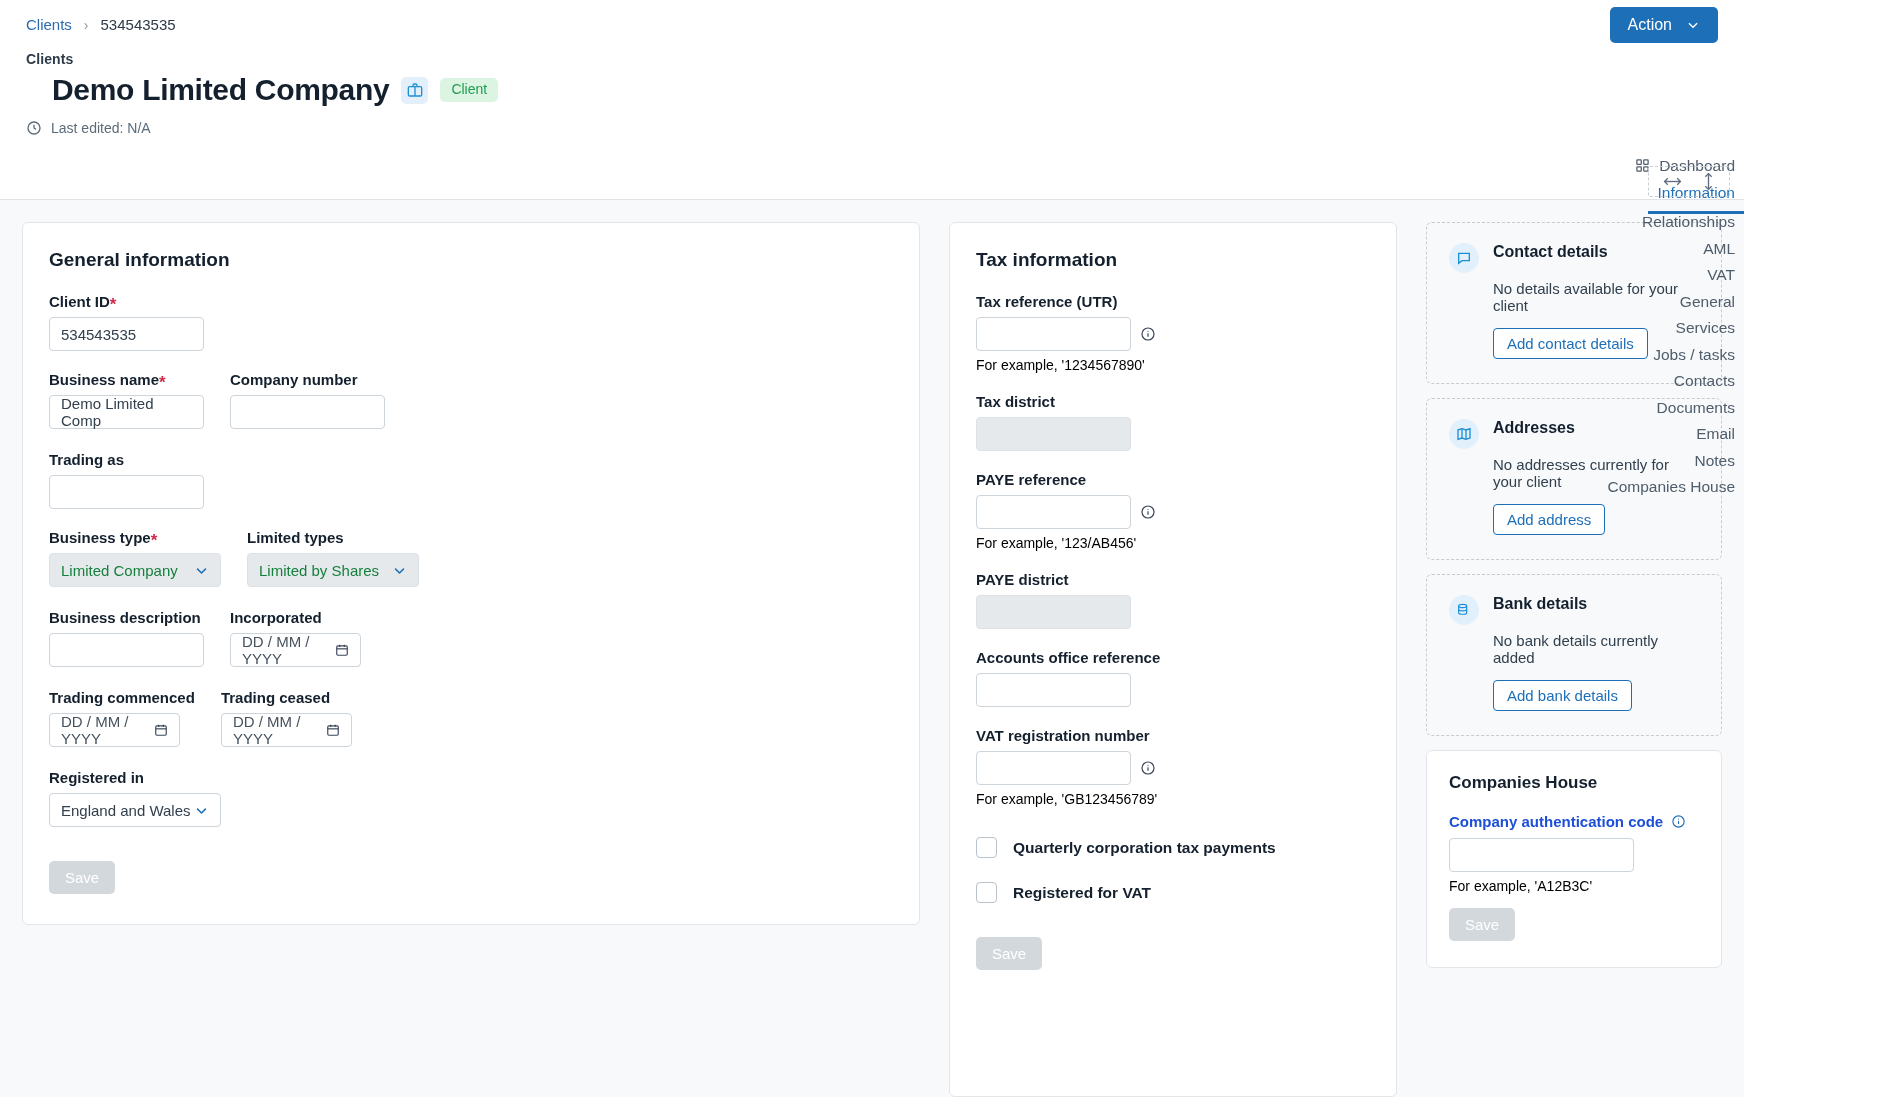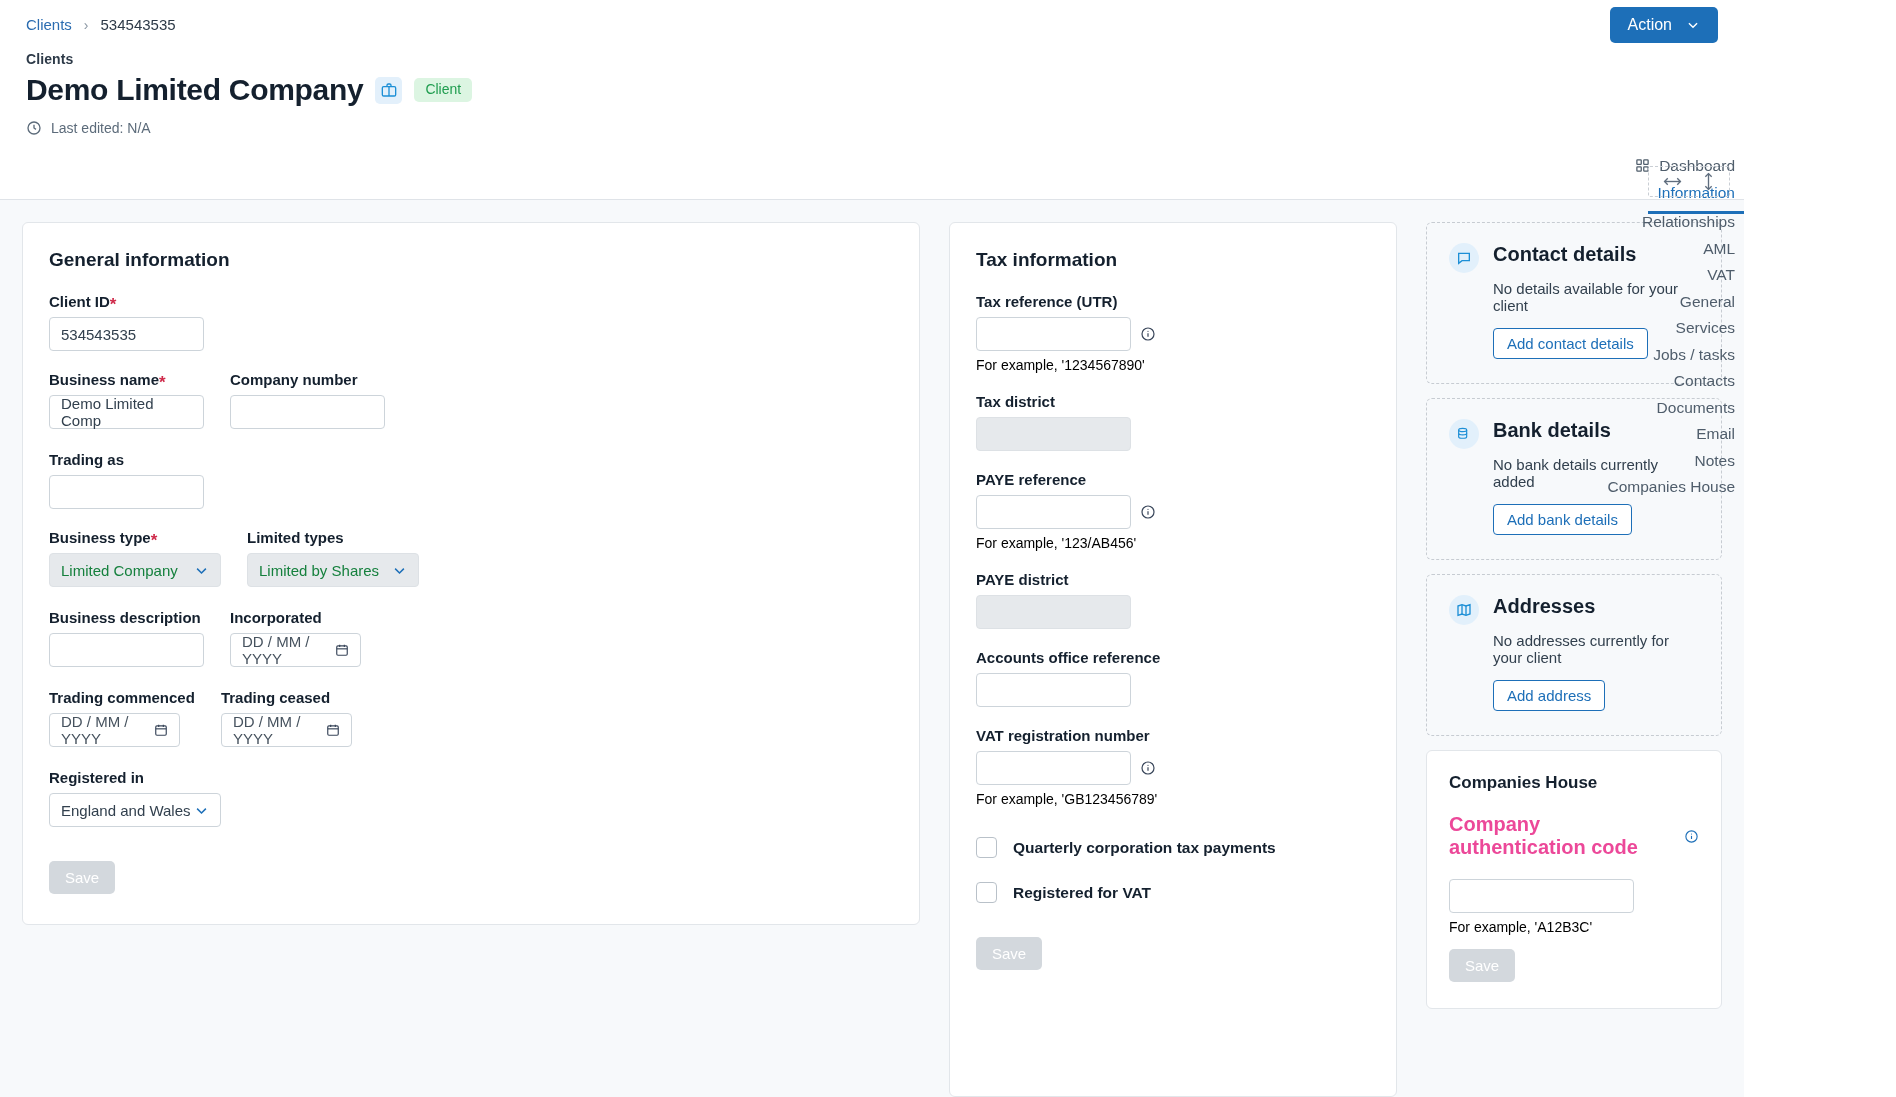--- a/index.html
+++ b/index.html
@@ -18,21 +18,21 @@
     padding: 16px 0 0 26px; font-size: 15px;
   }
   .bc-link { color: #2b6cb0; text-decoration: none; font-size: 15px; }
   .bc-sep { color: #8a96a3; font-size: 14px; }
   .bc-current { color: #2d3a48; font-size: 15px; }
 
   
   .title-wrap { padding: 18px 0 0 26px; position: relative; }
   .eyebrow { font-size: 14px; font-weight: bold; color: #2d3a48; letter-spacing: .1px; }
   .title-row { display: flex; align-items: center; gap: 12px; margin-top: 6px; }
-  .page-title { font-size: 30px; font-weight: bold; color: #14202e; letter-spacing: -.3px; }
+  .page-title { font-size: 30px; font-weight: bold; color: #14202e; letter-spacing: -.3px; margin-left: 26px; }
   .brief-badge {
     width: 27px; height: 27px; border-radius: 5px; background: #e3f0fb;
     display: flex; align-items: center; justify-content: center;
   }
   .chip-client {
     background: #dcf5e2; color: #1f9d4f; font-size: 14px;
     padding: 3px 11px 4px; border-radius: 5px; line-height: 1.2;
   }
   .lastedit { display: flex; align-items: center; gap: 9px; margin-top: 13px; font-size: 14px; color: #5c6b7a; }
 
@@ -118,32 +118,32 @@
   
   .side-dash {
     border: 1px dashed #c7ccd2; border-radius: 6px; background: #f7f9fb;
     padding: 20px 22px 24px;
   }
   .side-head { display: flex; align-items: flex-start; gap: 14px; }
   .side-ico {
     width: 30px; height: 30px; border-radius: 50%; background: #e2f0fb;
     display: flex; align-items: center; justify-content: center; flex: none;
   }
-  .side-title { font-size: 20px; font-weight: bold; color: #14202e; }
+  .side-title { font-size: 16px; font-weight: bold; color: #14202e; }
   .side-sub { font-size: 15px; color: #32404e; margin-top: 7px; }
   .btn-outline {
     margin-top: 14px; background: #fff; border: 1px solid #1d6fb8; color: #1d6fb8;
     border-radius: 4px; font-size: 15px; padding: 0 13px; height: 31px; cursor: pointer;
     font-family: "Liberation Sans", sans-serif;
   }
   .side-body { padding-left: 44px; }
 
   .ch-card { background:#fff; border:1px solid #e2e6ea; border-radius:6px; padding: 22px 22px 26px; }
   .ch-title { font-size: 17px; font-weight: bold; color:#14202e; margin-bottom: 20px; }
-  .ch-lbl { font-size: 20px; font-weight: bold; color:#ec4899; display:flex; align-items:center; gap:8px; margin-bottom: 20px; }
+  .ch-lbl { font-size: 15px; font-weight: bold; color:#1d4ed8; display:flex; align-items:center; gap:8px; margin-bottom: 8px; }
   .ch-input { width: 185px; }
 
   svg { display: block; }
 </style>
 </head>
 <body>
 
 <div class="app">
 
   <nav class="breadcrumb">
@@ -431,47 +431,47 @@
         </div>
         <div class="side-body">
           <div class="side-sub">No details available for your client</div>
           <button class="btn-outline">Add contact details</button>
         </div>
       </div>
 
       <div class="side-dash">
         <div class="side-head">
           <span class="side-ico">
+            <svg width="16" height="16" viewBox="0 0 24 24" fill="none" stroke="#1d8fd6" stroke-width="2">
+              <path d="M3 6l6-2 6 2 6-2v14l-6 2-6-2-6 2V6z"></path>
+                <path d="M9 4v14M15 6v14"></path>
+            </svg>
+          </span>
+          <span class="side-title">Addresses</span>
+        </div>
+        <div class="side-body">
+          <div class="side-sub">No addresses currently for your client</div>
+          <button class="btn-outline">Add address</button>
+        </div>
+      </div>
+
+      <div class="side-dash">
+        <div class="side-head">
+          <span class="side-ico">
             <svg width="16" height="16" viewBox="0 0 24 24" fill="none" stroke="#1d8fd6" stroke-width="1.8">
               <ellipse cx="10" cy="6" rx="6" ry="2.4"></ellipse>
               <path d="M4 6v5c0 1.3 2.7 2.4 6 2.4s6-1.1 6-2.4V6"></path>
               <path d="M4 11v5c0 1.3 2.7 2.4 6 2.4s6-1.1 6-2.4v-5"></path>
             </svg>
           </span>
           <span class="side-title">Bank details</span>
         </div>
         <div class="side-body">
           <div class="side-sub">No bank details currently added</div>
           <button class="btn-outline">Add bank details</button>
-        </div>
-      </div>
-
-      <div class="side-dash">
-        <div class="side-head">
-          <span class="side-ico">
-            <svg width="16" height="16" viewBox="0 0 24 24" fill="none" stroke="#1d8fd6" stroke-width="2">
-              <path d="M3 6l6-2 6 2 6-2v14l-6 2-6-2-6 2V6z"></path>
-                <path d="M9 4v14M15 6v14"></path>
-            </svg>
-          </span>
-          <span class="side-title">Addresses</span>
-        </div>
-        <div class="side-body">
-          <div class="side-sub">No addresses currently for your client</div>
-          <button class="btn-outline">Add address</button>
         </div>
       </div>
 
       <div class="ch-card">
         <div class="ch-title">Companies House</div>
         <div class="ch-lbl">
           <span>Company authentication code</span>
           <span>
             <svg width="15" height="15" viewBox="0 0 24 24" fill="none" stroke="#1d6fb8" stroke-width="1.8">
               <circle cx="12" cy="12" r="9"></circle>

